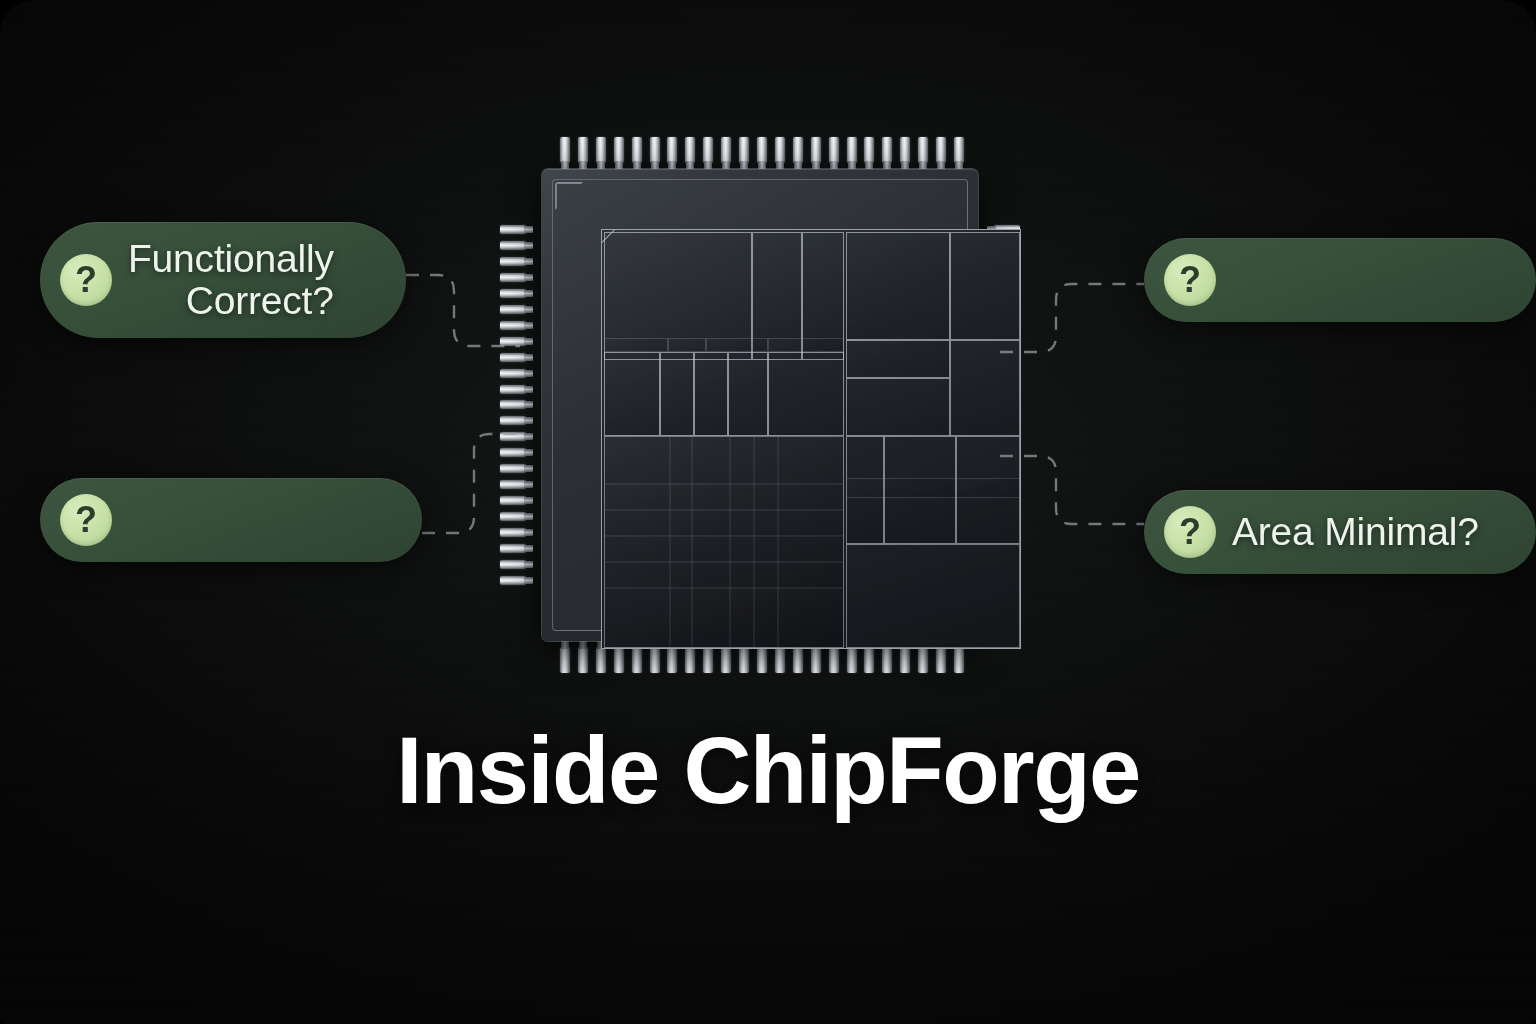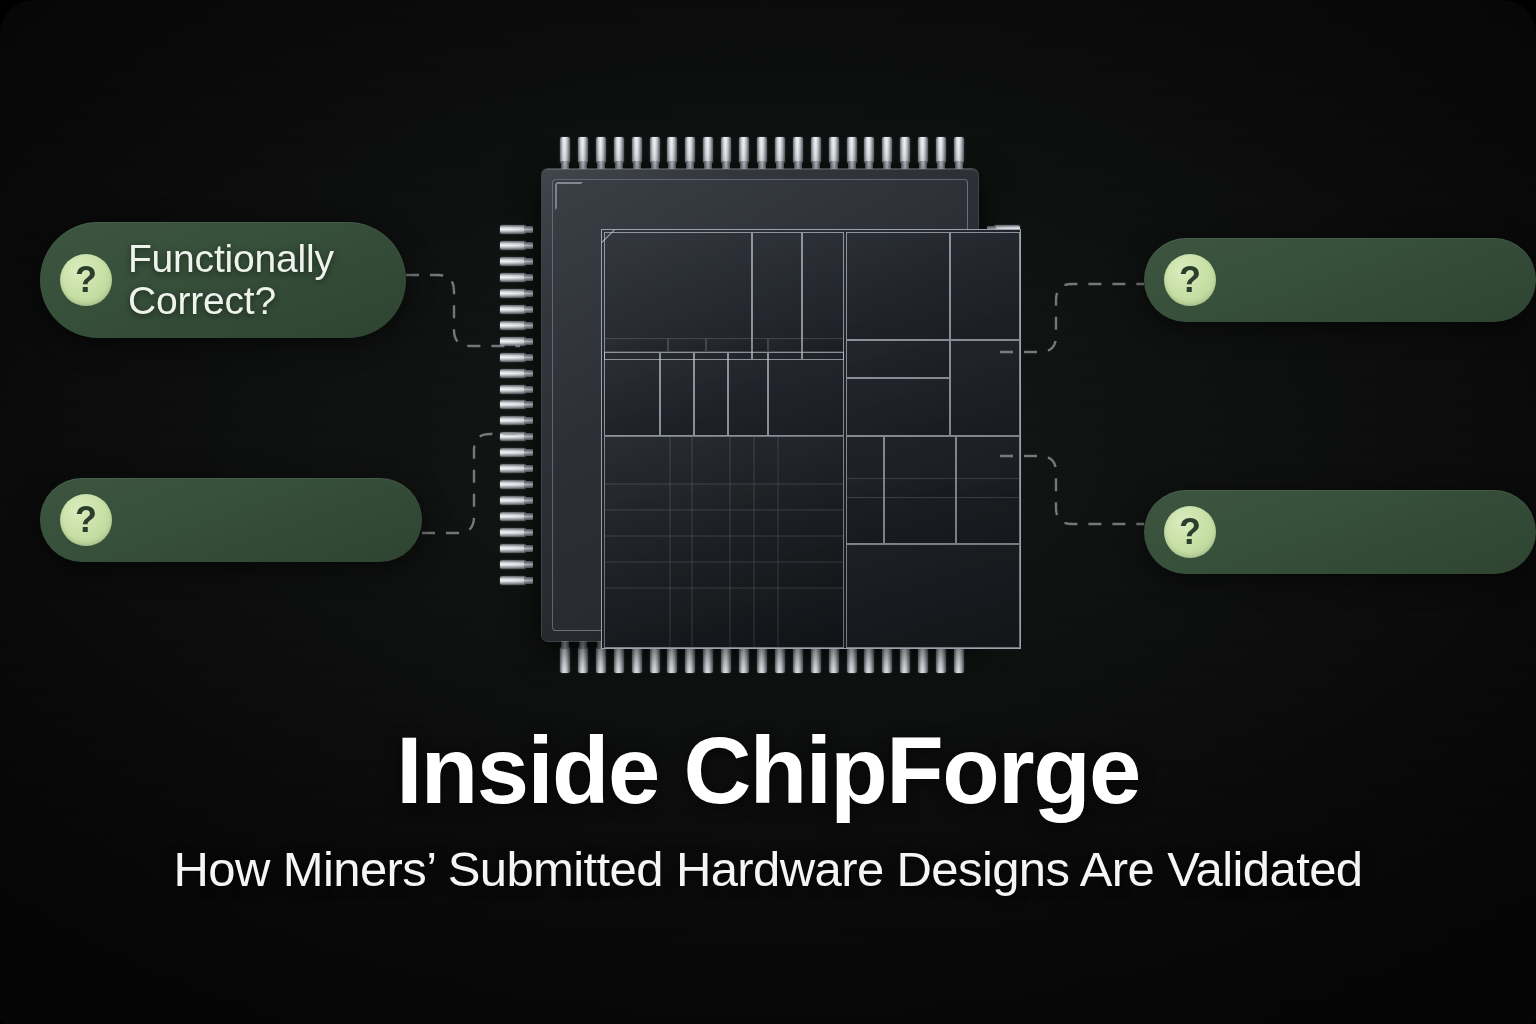--- a/index.html
+++ b/index.html
@@ -184,20 +184,21 @@
     box-shadow: inset 0 -2px 4px rgba(0,0,0,0.12);
   }
   .badge-label {
     color: #eef3ec;
     font-size: 39px;
     line-height: 1.08;
     font-weight: 400;
     letter-spacing: -0.2px;
     white-space: pre-line;
     text-shadow: 0 2px 6px rgba(0,0,0,0.5);
+    text-align: right;
   }
 
   #badge-functional { left: 40px;   top: 222px; width: 366px; }
   #badge-fast       { left: 40px;   top: 478px; width: 382px; }
   #badge-power      { left: 1144px; top: 238px; width: 392px; }
   #badge-area       { left: 1144px; top: 490px; width: 392px; }
 
   
   #title {
     position: absolute;
@@ -402,17 +403,17 @@
   <div class="badge" id="badge-fast">
     <span class="badge-q">?</span>
   </div>
 
   <div class="badge" id="badge-power">
     <span class="badge-q">?</span>
   </div>
 
   <div class="badge" id="badge-area">
     <span class="badge-q">?</span>
+    <span class="badge-label">Area Minimal?</span>
   </div>
 
   <div id="title">Inside ChipForge</div>
-  <div id="subtitle">How Miners’ Submitted Hardware Designs Are Validated</div>
 </div>
 
 </body></html>

